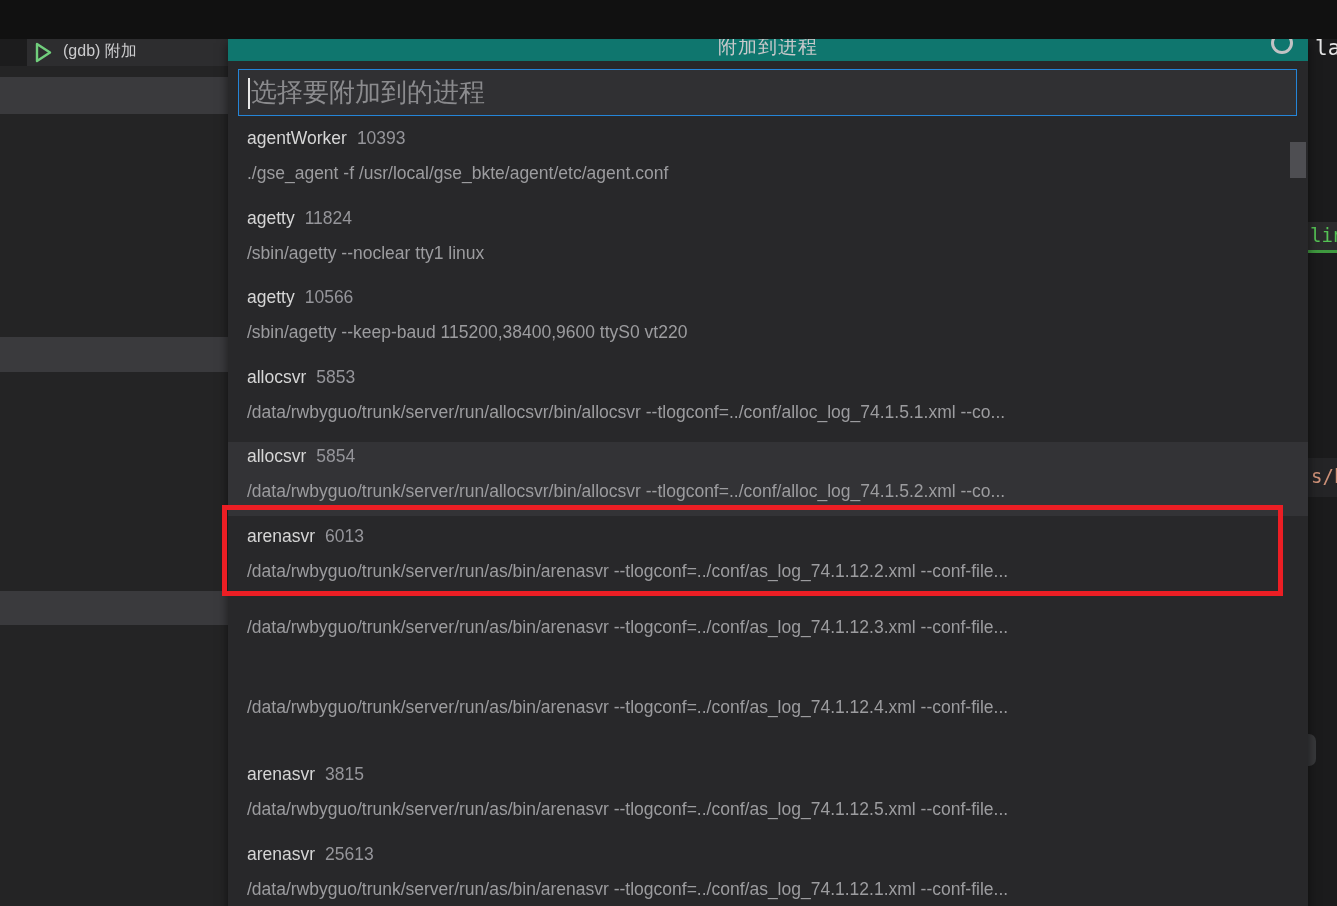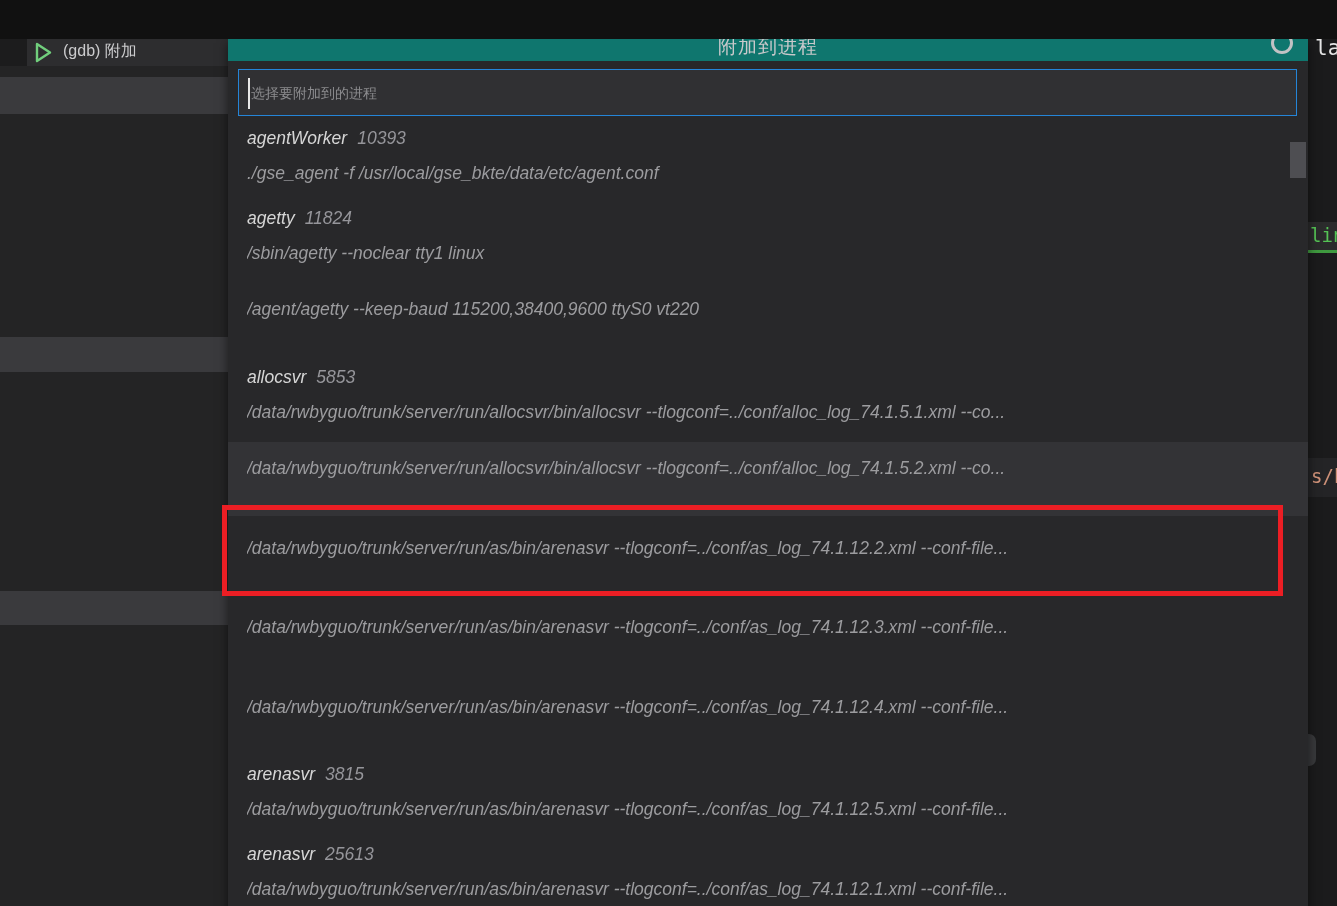--- a/index.html
+++ b/index.html
@@ -34,25 +34,25 @@
   .mini-capsule{position:absolute;left:-6px;top:695px;width:14px;height:32px;border-radius:7px;background:#38393b;}
   
   .quickpick{position:absolute;left:228px;top:0;width:1080px;height:890px;background:var(--dialog_bg,#28282a);
     box-shadow:0 4px 10px rgba(0,0,0,.55);}
   .qp-title{position:absolute;left:0;top:0;width:100%;height:22px;background:#0f766e;overflow:hidden;text-align:center;}
   .qp-title .t{display:inline-block;margin-top:-10px;font-size:19px;line-height:22px;color:#c9c9cb;letter-spacing:1px;}
   .spinner{position:absolute;right:15px;top:-7px;width:22px;height:22px;border:3.5px solid #c2c2c4;border-radius:50%;}
   .qp-input-wrap{position:absolute;left:10px;top:30px;width:1059px;height:47px;
     background:var(--input_bg,#303033);border:1.5px solid var(--accent_blue,#2585d8);}
   .qp-input{position:absolute;left:0;top:0;width:100%;height:100%;background:transparent;border:none;outline:none;
-    color:#d6d6d6;font-size:14px;padding:0 10px 0 12px;font-family:"Liberation Sans",sans-serif;}
+    color:#d6d6d6;font-size:26px;padding:0 10px 0 12px;font-family:"Liberation Sans",sans-serif;}
   .qp-input::placeholder{color:var(--placeholder,#8b8b8e);opacity:1;}
   .caret{position:absolute;left:9px;top:8px;width:2px;height:31px;background:#e8e8e8;}
   .qp-list{position:absolute;left:0;top:85px;width:100%;}
-  .row{height:73.5px;margin-bottom:6px;padding:3px 20px 0 19px;cursor:pointer;font-style:italic;}
+  .row{height:73.5px;margin-bottom:6px;padding:3px 20px 0 19px;cursor:pointer;}
   .row.focused{background:var(--focused_row,#333336);}
   .row .line1{font-size:17.5px;line-height:23px;white-space:nowrap;}
   .row .pname{color:var(--text_bright,#d6d6d6);}
   .row .pid{color:#95959a;margin-left:10px;}
   .row .detail{font-size:17.5px;line-height:23px;margin-top:12px;color:var(--text_dim,#9c9c9f);
     white-space:nowrap;overflow:hidden;}
   .qp-scrollthumb{position:absolute;left:1062px;top:103px;width:16px;height:36px;background:var(--scrollbar,#4e4e52);}
   
   .red-box{position:absolute;left:222px;top:466px;width:1061px;height:91px;
     border:5px solid var(--annotation_red,#ec1e24);pointer-events:none;z-index:50;}
@@ -104,46 +104,55 @@
     <div class="qp-input-wrap">
       <input class="qp-input" type="text" placeholder="选择要附加到的进程" style="">
       <div class="caret"></div>
     </div>
 
     <div class="qp-list">
   <div class="row">
     <div class="line1">
       <span class="pname">agentWorker</span><span class="pid">10393</span>
     </div>
-    <div class="detail">./gse_agent -f /usr/local/gse_bkte/data/etc/agent.conf</div>
+    <div class="detail">./gse_agent -f /usr/local/gse_bkte/agent/etc/agent.conf</div>
   </div>
 
   <div class="row">
     <div class="line1">
       <span class="pname">agetty</span><span class="pid">11824</span>
     </div>
     <div class="detail">/sbin/agetty --noclear tty1 linux</div>
   </div>
 
   <div class="row">
-    <div class="detail">/agent/agetty --keep-baud 115200,38400,9600 ttyS0 vt220</div>
+    <div class="line1">
+      <span class="pname">agetty</span><span class="pid">10566</span>
+    </div>
+    <div class="detail">/sbin/agetty --keep-baud 115200,38400,9600 ttyS0 vt220</div>
   </div>
 
   <div class="row">
     <div class="line1">
       <span class="pname">allocsvr</span><span class="pid">5853</span>
     </div>
     <div class="detail">/data/rwbyguo/trunk/server/run/allocsvr/bin/allocsvr --tlogconf=../conf/alloc_log_74.1.5.1.xml --co...</div>
   </div>
 
   <div class="row focused">
+    <div class="line1">
+      <span class="pname">allocsvr</span><span class="pid">5854</span>
+    </div>
     <div class="detail">/data/rwbyguo/trunk/server/run/allocsvr/bin/allocsvr --tlogconf=../conf/alloc_log_74.1.5.2.xml --co...</div>
   </div>
 
   <div class="row annotated">
+    <div class="line1">
+      <span class="pname">arenasvr</span><span class="pid">6013</span>
+    </div>
     <div class="detail">/data/rwbyguo/trunk/server/run/as/bin/arenasvr --tlogconf=../conf/as_log_74.1.12.2.xml --conf-file...</div>
   </div>
 
   <div class="row">
     <div class="detail">/data/rwbyguo/trunk/server/run/as/bin/arenasvr --tlogconf=../conf/as_log_74.1.12.3.xml --conf-file...</div>
   </div>
 
   <div class="row">
     <div class="detail">/data/rwbyguo/trunk/server/run/as/bin/arenasvr --tlogconf=../conf/as_log_74.1.12.4.xml --conf-file...</div>
   </div>

